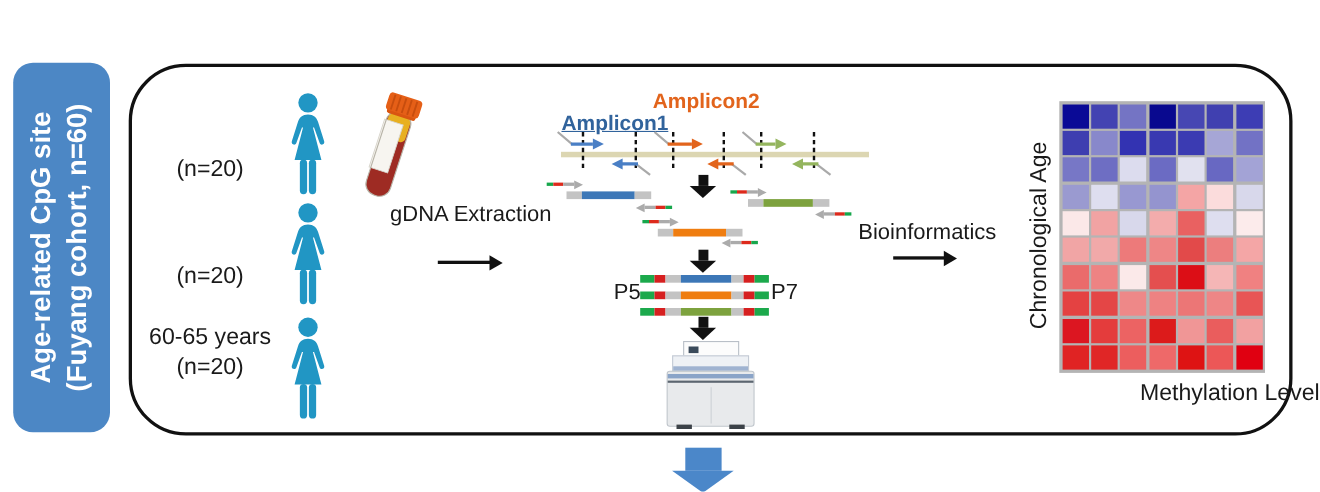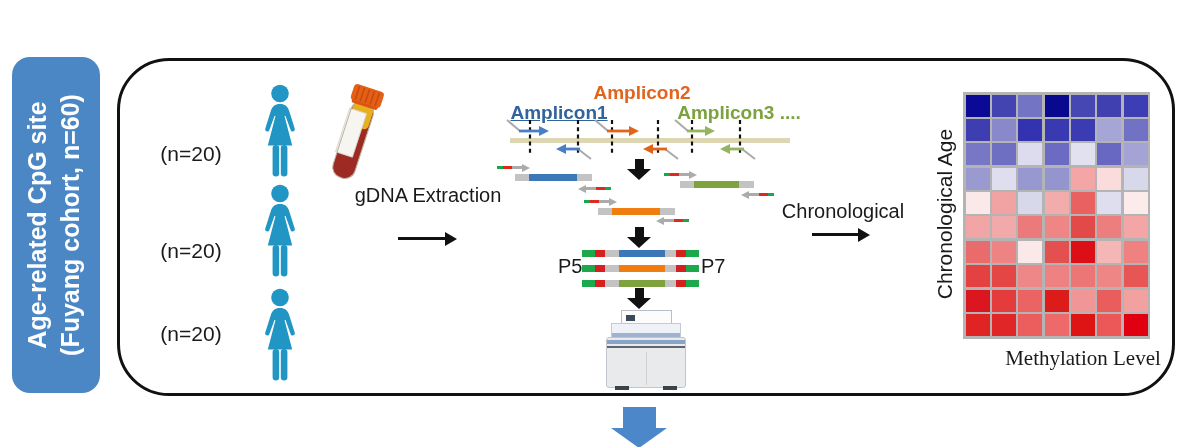--- a/index.html
+++ b/index.html
@@ -104,20 +104,21 @@
     <div class="banner-text">
       <div>Age-related CpG site</div>
       <div>(Fuyang cohort, n=60)</div>
     </div>
   </div>
 
   <div class="main-box"></div>
 
   <div class="txt c-n center" style="left:191px; top:142px;">(n=20)</div>
   <div class="txt c-n center" style="left:191px; top:239px;">(n=20)</div>
+  <div class="txt c-age center" style="left:191px; top:295px;">60-65 years</div>
   <div class="txt c-n center" style="left:191px; top:322px;">(n=20)</div>
 
   <div class="person" style="left:256px; top:84px;  height:98px;">
     <svg viewBox="0 0 48 100" fill="#2196c4" xmlns="http://www.w3.org/2000/svg">
       <circle cx="24" cy="9.5" r="8.8"></circle>
       <path d="M24 20 c-5 0-7.8 2.7-9.1 6.7 L9.3 44.5 c-1 2.9 3.1 4.4 4.1 1.5 L18.5 32 h1 L11.8 61.5 h24.4 L28.5 32 h1 l5.1 14 c1 2.9 5.1 1.4 4.1-1.5 L33.1 26.7 C31.8 22.7 29 20 24 20 z"></path>
       <rect x="16.6" y="61" width="6.6" height="31.5" rx="3.3"></rect>
       <rect x="24.8" y="61" width="6.6" height="31.5" rx="3.3"></rect>
     </svg>
   </div>
@@ -154,21 +155,20 @@
         <line x1="32" y1="3" x2="32" y2="16.5"></line>
       </g>
     </svg>
   </div>
 
   <div class="txt step center" style="left:428px; top:184px;">gDNA Extraction</div>
   <div class="arrow-right" style="left:398px; top:237px; width:48px;"></div>
 
   <div class="txt amp-label center" style="left:642px; top:82px;  color:#e2641c;">Amplicon2</div>
   <div class="txt amp-label center" style="left:559px; top:102px; color:#31639c;text-decoration:underline;">Amplicon1</div>
-  <div class="txt amp-label center" style="left:739px; top:102px; color:#7ba23c;">Amplicon3 ....</div>
 
   <svg class="locus" viewBox="0 0 292 48" xmlns="http://www.w3.org/2000/svg">
     <rect x="5" y="22" width="280" height="5" fill="#dcd6b2"></rect>
     <g stroke="#111" stroke-width="2.2" stroke-dasharray="4 3.2">
       <line x1="25" y1="4" x2="25" y2="38"></line>
         <line x1="73" y1="4" x2="73" y2="38"></line>
       <line x1="107" y1="4" x2="107" y2="38"></line>
         <line x1="153" y1="4" x2="153" y2="38"></line>
       <line x1="187" y1="4" x2="187" y2="38"></line>
         <line x1="235" y1="4" x2="235" y2="38"></line>
@@ -295,21 +295,21 @@
     <div class="m-lid"></div>
     <div class="m-body">
       <div class="m-stripe"></div>
         <div class="m-dark"></div>
         <div class="m-seam"></div>
       <div class="m-foot" style="left:8px;"></div>
         <div class="m-foot" style="right:8px;"></div>
     </div>
   </div>
 
-  <div class="txt step center" style="left:843px; top:200px;">Chronological</div>
+  <div class="txt step center" style="left:843px; top:200px;">Bioinformatics</div>
   <div class="arrow-right" style="left:812px; top:233px; width:47px;"></div>
 
   <div class="txt hm-lab" style="left:807px; top:200px; width:280px; height:28px; text-align:center; transform:rotate(-90deg);">Chronological Age</div>
   <div class="heatmap">
       <div class="hm-cell" style="background: rgb(10, 10, 150);"></div>
       <div class="hm-cell" style="background: rgb(67, 67, 178);"></div>
       <div class="hm-cell" style="background: rgb(116, 116, 196);"></div>
       <div class="hm-cell" style="background: rgb(9, 9, 143);"></div>
       <div class="hm-cell" style="background: rgb(71, 71, 179);"></div>
       <div class="hm-cell" style="background: rgb(64, 64, 176);"></div>
@@ -371,17 +371,17 @@
       <div class="hm-cell" style="background: rgb(234, 93, 93);"></div>
       <div class="hm-cell" style="background: rgb(242, 161, 161);"></div>
       <div class="hm-cell" style="background: rgb(224, 35, 35);"></div>
       <div class="hm-cell" style="background: rgb(224, 38, 38);"></div>
       <div class="hm-cell" style="background: rgb(236, 94, 94);"></div>
       <div class="hm-cell" style="background: rgb(238, 105, 105);"></div>
       <div class="hm-cell" style="background: rgb(222, 19, 19);"></div>
       <div class="hm-cell" style="background: rgb(236, 87, 87);"></div>
       <div class="hm-cell" style="background: rgb(224, 0, 17);"></div>
     </div>
-  <div class="txt hm-lab center" style="left:1083px; top:346px;font-family:Liberation Serif, serif;">Methylation Level</div>
+  <div class="txt hm-lab center" style="left:1118px; top:346px;">Methylation Level</div>
 
   <div class="big-arrow"></div>
 
 </div>
 
 </body></html>

